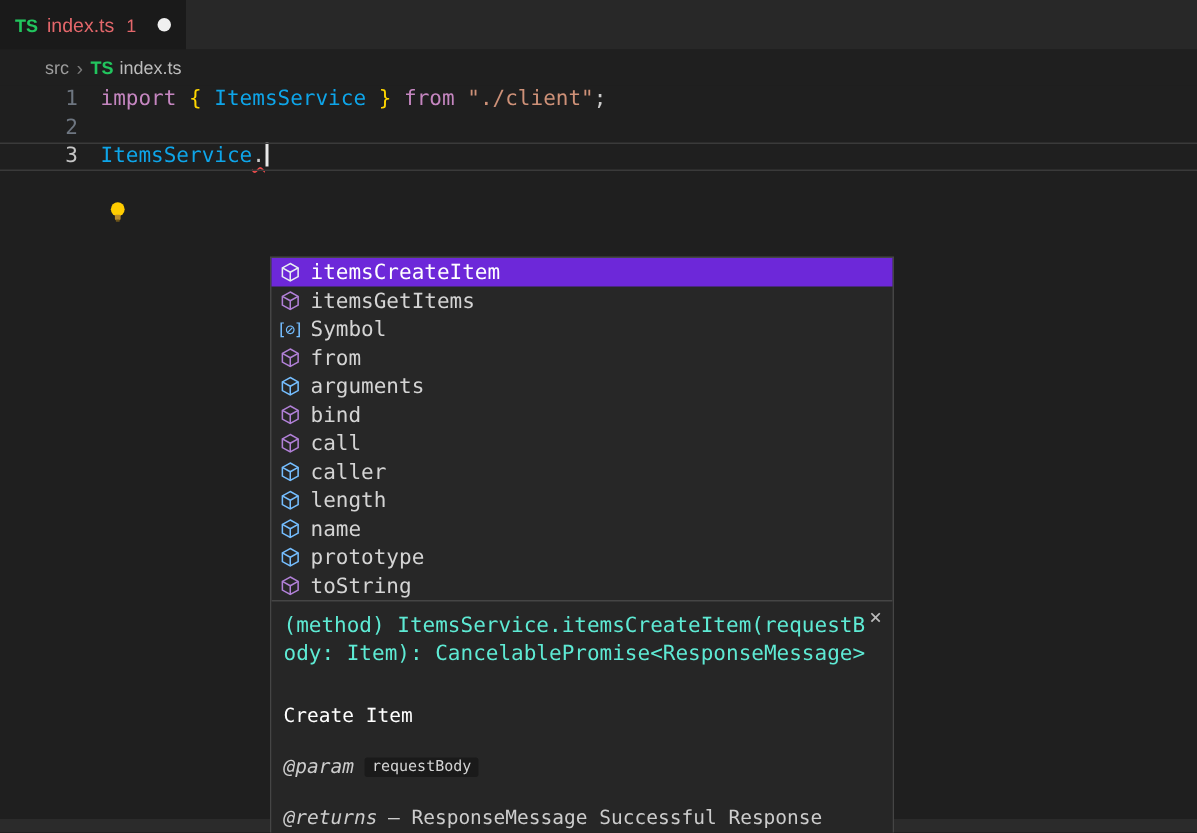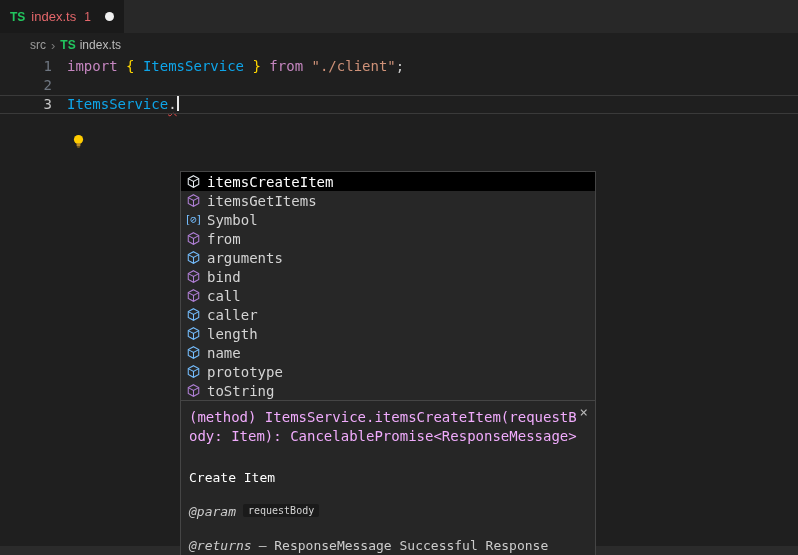--- a/index.html
+++ b/index.html
@@ -42,31 +42,31 @@
   .line-border { position:absolute; left:0; right:0; height:1px; background:#3a3a3a; z-index:1; }
 
   .lightbulb { position:absolute; left:72px; top:77px; width:13px; height:15px; z-index:2; cursor:pointer; }
 
   
   .suggest { position:absolute; left:180px; top:114px; width:416px; z-index:10;
              background:#272727; border:1px solid #454545; }
   .suggest-list { list-style:none; }
   .suggest-item { height:19px; display:flex; align-items:center; gap:6px; padding:0 4px;
                   font-size:14px; color:#d4d4d4; cursor:pointer; }
-  .suggest-item.selected { background:#000000; color:#ffffff;align-items:center; }
+  .suggest-item.selected { background:#6d28d9; color:#ffffff;align-items:center; }
   .kind-icon { width:16px; height:16px; display:flex; align-items:center; justify-content:center; flex:none; }
   .misc-icon { color:#75beff; font-size:11px; letter-spacing:-1px; font-family:"DejaVu Sans Mono",monospace; }
 
   .suggest-docs { border-top:1px solid #454545; background:#262626; padding:7px 8px 10px 8px;
                   position:relative; min-height:193px; }
-  .docs-signature { font-size:14px; line-height:19px; color:#f0abfc; width:390px;
+  .docs-signature { font-size:14px; line-height:19px; color:#5eead4; width:390px;
                     word-break:break-all; white-space:pre-wrap; }
   .docs-close { position:absolute; top:4px; right:7px; color:#bbbbbb; font-size:14px; cursor:pointer; line-height:14px; }
   .docs-desc { font-size:13px; color:#ffffff; margin-top:24px; }
-  .docs-tag-row { margin-top:19px; font-size:13px; color:#cccccc; display:flex; align-items:flex-start; gap:7px; }
+  .docs-tag-row { margin-top:19px; font-size:13px; color:#cccccc; display:flex; align-items:center; gap:7px; }
   .docs-tag { font-style:italic; }
   .docs-chip { font-family:"DejaVu Sans Mono",monospace; font-size:10px; background:#1a1a1a;
                color:#d4d4d4; padding:1px 5px; border-radius:2px; }
 
   .bottom-strip { position:absolute; left:0; right:0; bottom:0; height:9px; background:#2b2b2b; }
 </style>
 </head>
 <body>
 
 <div class="tabbar">

